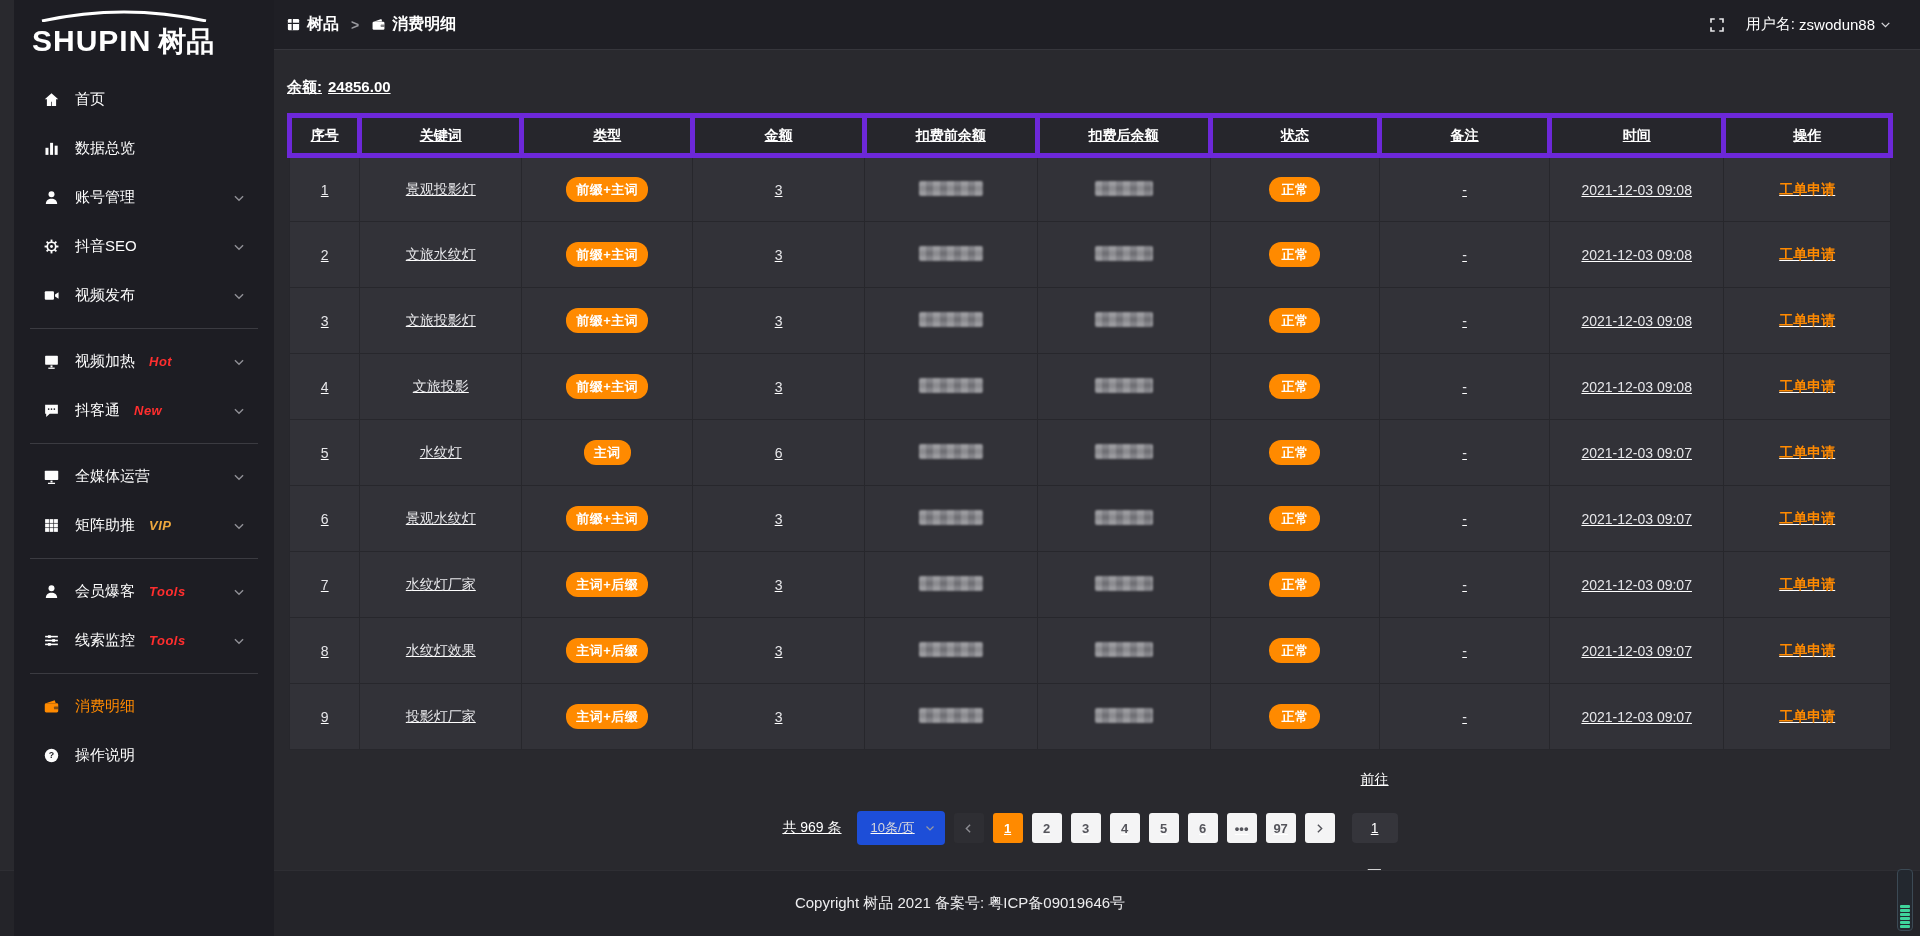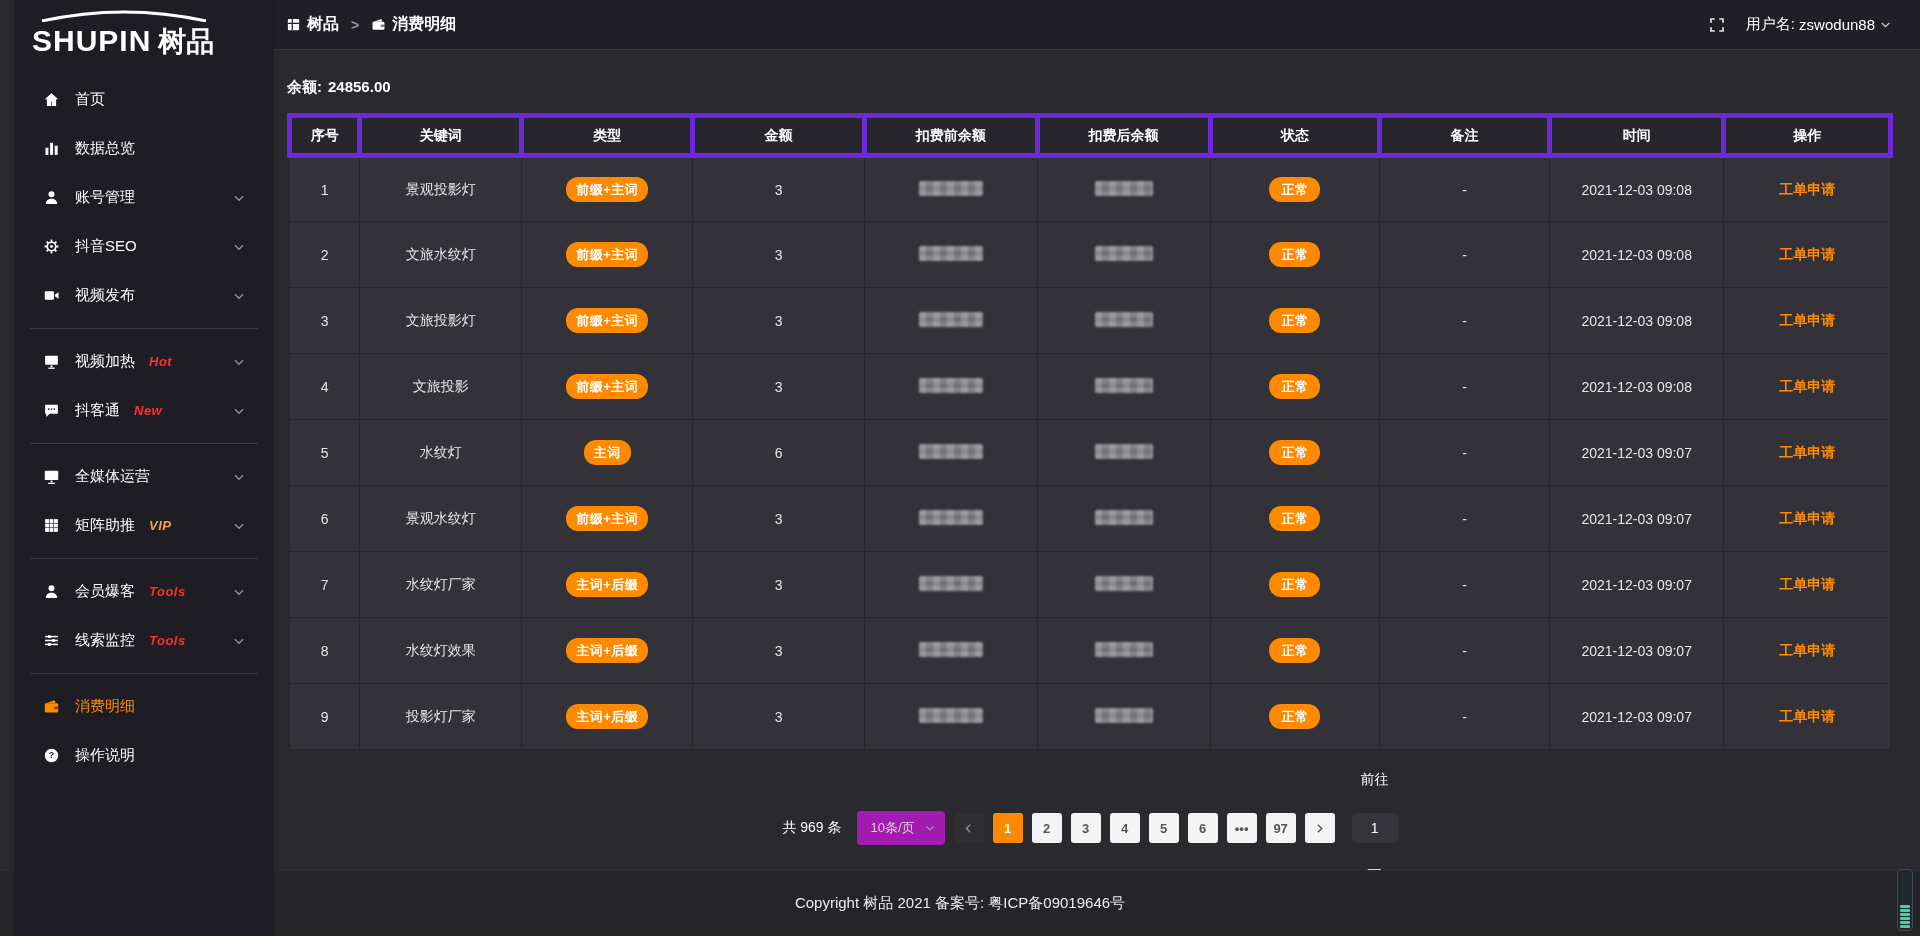--- a/index.html
+++ b/index.html
@@ -38,21 +38,21 @@
   .bc-sep { color:#9a9aa0; margin:0 12px; font-size:14px; font-weight:bold; }
   .bc-item { display:flex; align-items:center; cursor:pointer; }
   .topbar-right { display:flex; align-items:center; gap:20px; }
   .fs-btn { width:18px; height:18px; color:#e8e8ea; cursor:pointer; }
   .fs-btn svg { width:18px; height:18px; }
   .user-box { display:flex; align-items:center; font-size:15px; color:#fff; cursor:pointer; }
   .user-chevron { width:13px; height:13px; margin-left:4px; color:#d6d6da; }
   .user-chevron svg { width:13px; height:13px; }
 
   
-  .main { position:absolute; left:260px; right:0; top:50px; bottom:66px; padding:0 27px; }
+  .main { position:absolute; left:260px; right:0; top:50px; bottom:66px; padding:0 27px;text-decoration:underline; }
   .balance { margin-top:28px; font-size:15px; font-weight:bold; color:#fff; }
   .balance .bv { margin-left:6px; }
 
   table.consume { width:100%; border-collapse:collapse; table-layout:fixed; margin-top:16px; }
   table.consume th {
     height:40px; background:#26262c; color:#fff; font-size:14px; font-weight:bold;
     border:5px solid #6d28d9; text-align:center;
   }
   table.consume td {
     height:66px; background:#323238; color:#e6e6e9; font-size:14px;
@@ -69,21 +69,21 @@
       repeating-linear-gradient(0deg, #8b8b90 0 5px, #76767b 5px 10px);
     filter:blur(1px);
   }
   .censored.a { width:64px; }
   .censored.b { width:58px; }
   .action-link { color:#ff8a00; font-weight:bold; cursor:pointer; font-size:14px; }
 
   
   .pagination { margin-top:21px; display:flex; align-items:center; justify-content:center; gap:9px; font-size:14px; color:#fff; }
   .pg-total { margin-right:6px; }
-  .page-size { position:relative; background:#a21caf; border-radius:4px; padding:8px 30px 8px 14px;
+  .page-size { position:relative; background:#1d4ed8; border-radius:4px; padding:8px 30px 8px 14px;
     color:#d8d8db; font-size:13px; cursor:pointer; display:flex; align-items:center; }
   .ps-chevron { position:absolute; right:9px; top:50%; transform:translateY(-50%); width:12px; height:12px; color:#9a9aa0; }
   .ps-chevron svg { width:12px; height:12px; }
   .page-btn { min-width:30px; height:30px; padding:0 6px; border-radius:3px; background:#f4f4f5; color:#55555c;
     display:flex; align-items:center; justify-content:center; font-weight:bold; font-size:13px; cursor:pointer; }
   .page-btn.active { background:#ff8a00; color:#fff; cursor:default; }
   .page-btn.nav-btn { font-size:14px; }
   .page-btn.prev { background:#2e2e33; color:#8d8d93; }
   .goto { display:flex; align-items:center; gap:24px; margin-left:8px;flex-direction:column; }
   .goto-input { width:46px; height:30px; background:#35353b; border:none; border-radius:4px;

